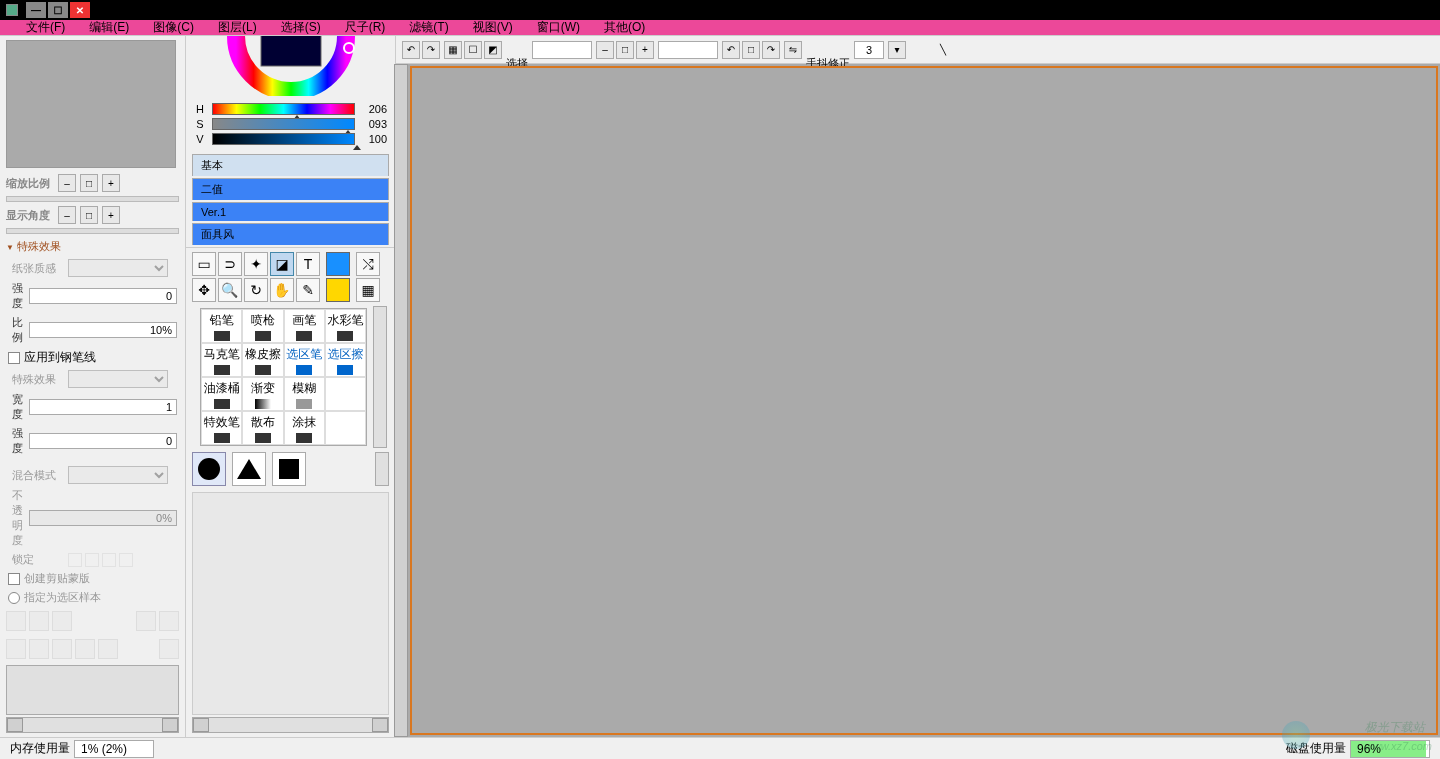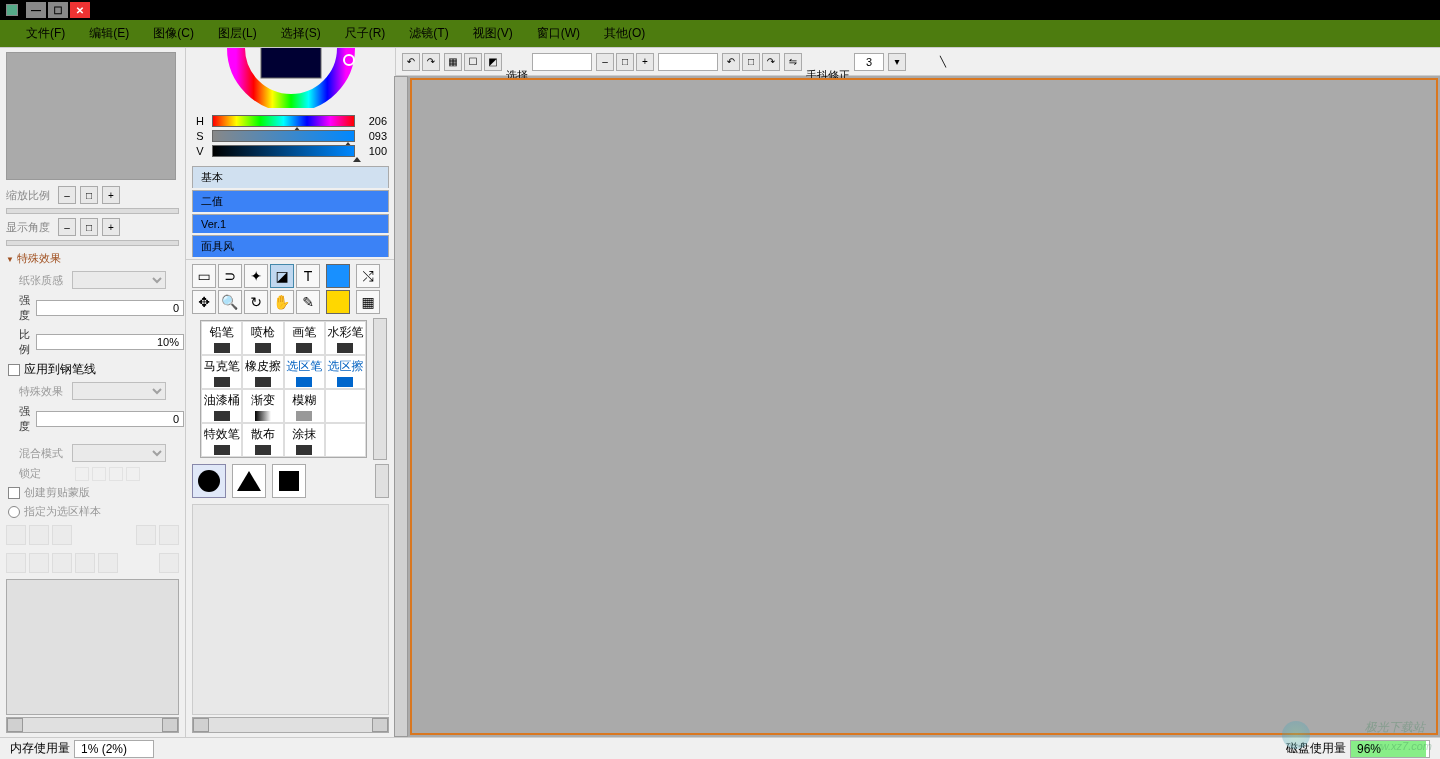--- a/index.html
+++ b/index.html
@@ -4,32 +4,32 @@
 <style>
 * { margin: 0; padding: 0; box-sizing: border-box; font-family: "SimSun", "宋体", sans-serif; font-size: 12px; }
 body { background: #000; width: 1440px; height: 759px; overflow: hidden; position: relative; }
 .titlebar { height: 20px; background: #000; color: #aaa; display: flex; align-items: center; padding-left: 6px; }
 .titlebar-icon { width: 12px; height: 12px; background: #5a8; margin-right: 6px; border: 1px solid #888; }
 .titlebar-text { flex: 1; font-size: 12px; }
 .win-buttons { display: flex; }
 .win-btn { width: 20px; height: 16px; background: #888; margin-left: 2px; display: flex; align-items: center; justify-content: center; color: #000; font-weight: bold; font-size: 10px; cursor: pointer; }
 .win-btn.close { background: #e33; color: #fff; }
 .app { background: #f0f0f0; height: 739px; display: flex; flex-direction: column; }
-.menubar { height: 28px; background: #4d7c0f; display: flex; align-items: center; padding-left: 14px; border-bottom: 1px solid #ccc; }
+.menubar { height: 16px; background: #ec4899; display: flex; align-items: center; padding-left: 14px; border-bottom: 1px solid #ccc; }
 .menu-item { padding: 4px 12px; cursor: pointer; }
 .main-area { flex: 1; display: flex; overflow: hidden; }
 .left-panel { width: 186px; background: #f0f0f0; display: flex; flex-direction: column; border-right: 1px solid #ccc; }
 .nav-thumb { width: 170px; height: 128px; background: #aaa; margin: 4px 6px; border: 1px solid #999; }
 .slider-row { display: flex; align-items: center; padding: 2px 6px; gap: 4px; }
-.slider-label { color: #888; font-size: 11px; width: 48px; }
+.slider-label { color: #888; font-size: 11px; width: 48px; font-weight: bold; }
 .slider-bar { flex: 1; height: 6px; background: #ddd; border: 1px solid #bbb; }
 .small-btn { width: 18px; height: 18px; background: #e8e8e8; border: 1px solid #aaa; cursor: pointer; display: inline-flex; align-items: center; justify-content: center; font-size: 10px; }
 .collapse-header { padding: 3px 6px; color: #a05020; font-size: 11px; cursor: pointer; }
 .collapse-header::before { content: "▼"; font-size: 8px; margin-right: 3px; }
-.prop-row { display: flex; align-items: center; padding: 2px 19px; gap: 6px; }
+.prop-row { display: flex; align-items: center; padding: 2px 12px; gap: 6px; }
 .prop-label { width: 50px; color: #333; font-size: 11px; }
 .prop-label.disabled { color: #999; }
 .prop-input { flex: 1; height: 16px; border: 1px solid #aaa; background: #fff; text-align: right; padding-right: 4px; font-size: 11px; }
 .prop-input.disabled { background: #e8e8e8; color: #888; }
 .prop-select { width: 100px; height: 18px; border: 1px solid #aaa; background: #e8e8e8; }
 .checkbox-row { display: flex; align-items: center; padding: 2px 8px; gap: 4px; }
 .checkbox { width: 12px; height: 12px; border: 1px solid #888; background: #fff; }
 .radio { width: 12px; height: 12px; border: 1px solid #888; border-radius: 50%; background: #fff; }
 .layer-toolbar { display: flex; padding: 4px 6px; gap: 3px; flex-wrap: wrap; }
 .layer-btn { width: 20px; height: 20px; background: #e8e8e8; border: 1px solid #ccc; cursor: pointer; opacity: 0.5; }
@@ -154,28 +154,36 @@
         </div>
       <div class="checkbox-row">
           <div class="checkbox"></div>
           <span>应用到钢笔线</span>
         </div>
       <div class="prop-row">
           <span class="prop-label disabled">特殊效果</span>
           <select class="prop-select" disabled=""></select>
         </div>
       <div class="prop-row">
+          <span class="prop-label">宽度</span>
+          <input class="prop-input" value="1" style="">
+        </div>
+      <div class="prop-row">
           <span class="prop-label">强度</span>
           <input class="prop-input" value="0" style="">
         </div>
 
       <div style="height:6px"></div>
       <div class="prop-row">
           <span class="prop-label disabled">混合模式</span>
           <select class="prop-select" disabled=""></select>
+        </div>
+      <div class="prop-row">
+          <span class="prop-label disabled">不透明度</span>
+          <input class="prop-input disabled" disabled="" value="0%" style="">
         </div>
       <div class="prop-row">
           <span class="prop-label disabled">锁定</span>
         <div class="lock-icons">
           <div class="lock-icon"></div>
           <div class="lock-icon"></div>
           <div class="lock-icon"></div>
           <div class="lock-icon"></div>
         </div>
       </div>

